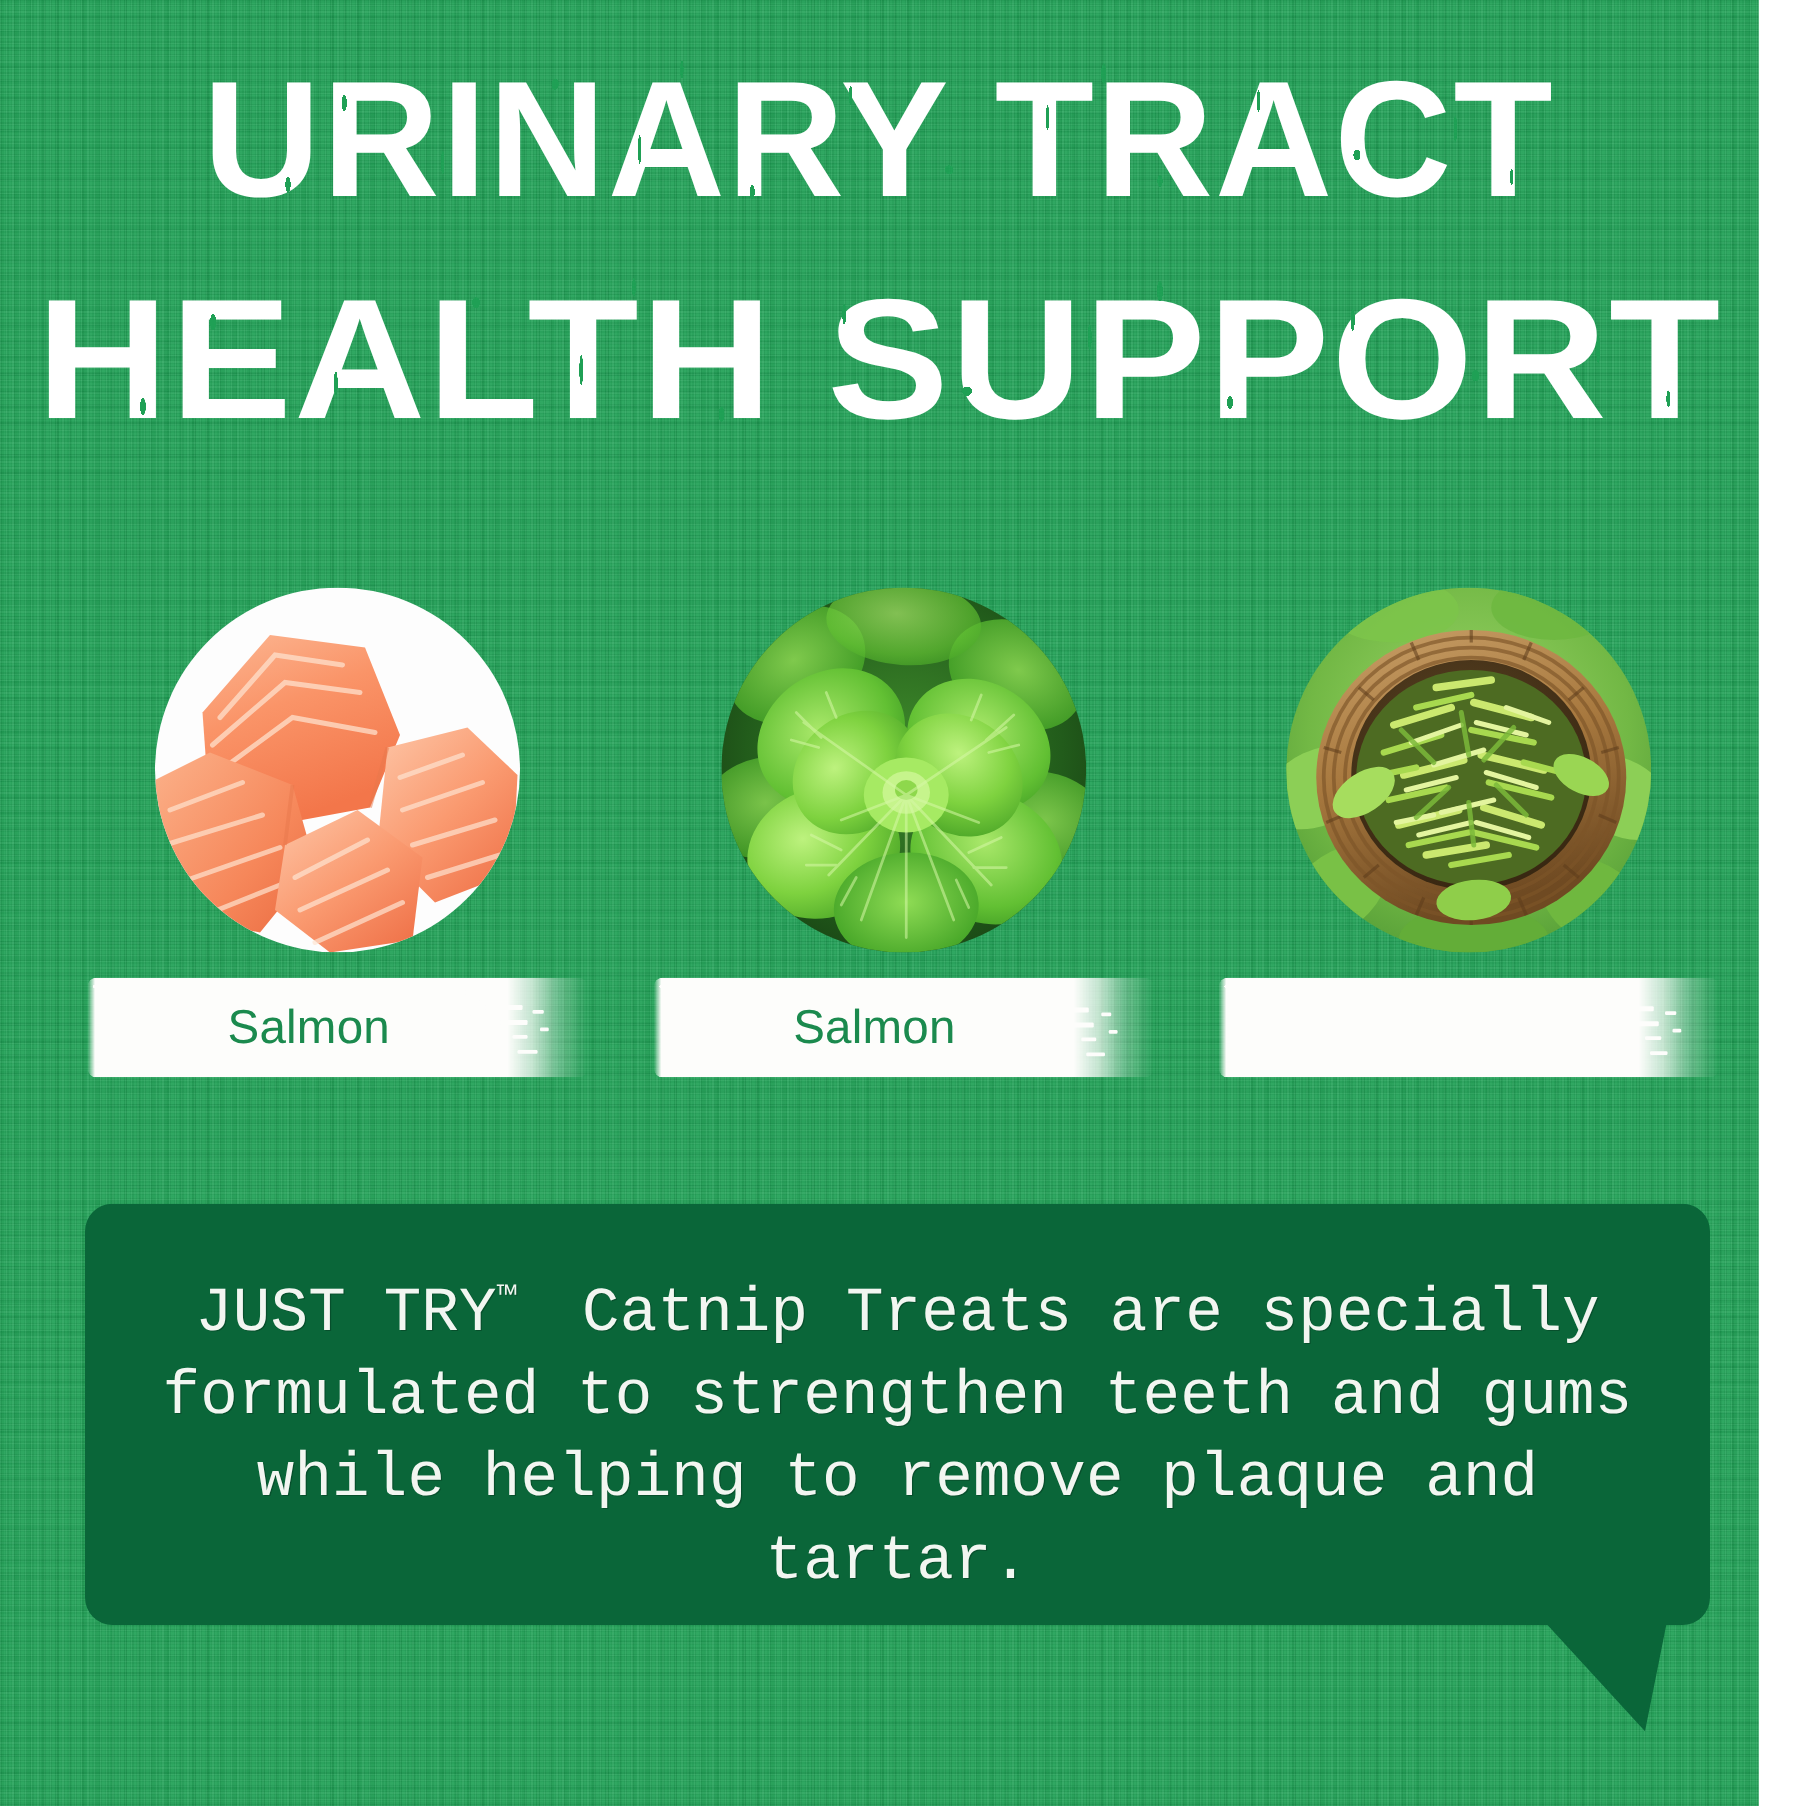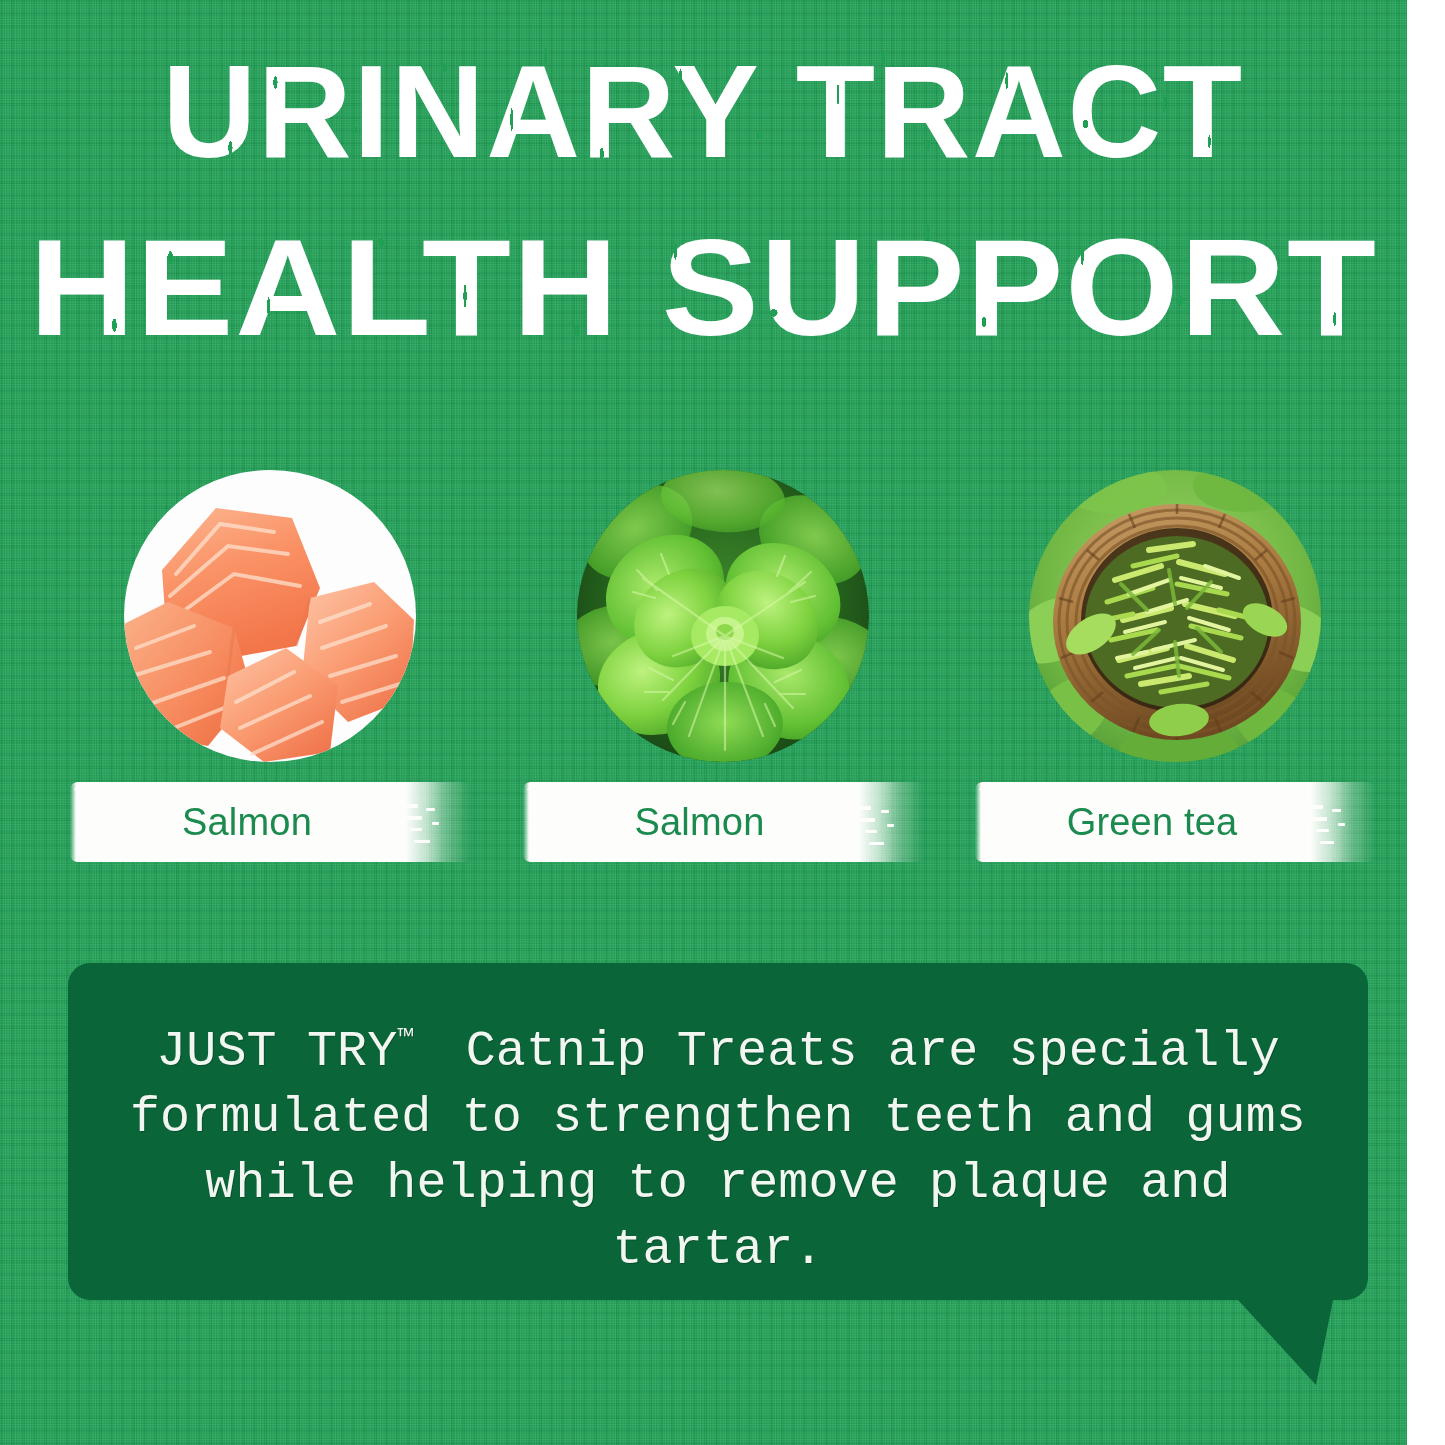--- a/index.html
+++ b/index.html
@@ -497,21 +497,20 @@
           <i style="left:9px;  top:27px; width:17px; height:3px;"></i>
           <i style="left:33px; top:31px; width:21px; height:4px;"></i>
           <i style="left:3px;  top:39px; width:33px; height:4px;"></i>
           <i style="left:43px; top:43px; width:13px; height:3px;"></i>
           <i style="left:15px; top:49px; width:23px; height:4px;"></i>
           <i style="left:47px; top:55px; width:14px; height:3px;"></i>
           <i style="left:6px;  top:59px; width:20px; height:3px;"></i>
           <i style="left:59px; top:23px; width:9px;  height:3px;"></i>
           <i style="left:65px; top:37px; width:7px;  height:3px;"></i>
         </span>
-        <span class="banner-label">Green tea</span>
       </div>
     </div>
 
   </div>
 
   <div id="bubble-wrap" class="layer">
     <svg id="bubble-shape" viewBox="0 0 1300 422" preserveAspectRatio="none" aria-hidden="true">
       <path d="M22,0 H1278 A22,22 0 0 1 1300,22 V315 A22,22 0 0 1 1278,337
                H1265 L1248,422 L1170,337 H22 A22,22 0 0 1 0,315 V22 A22,22 0 0 1 22,0 Z" fill="#0a6639"></path>
     </svg>

